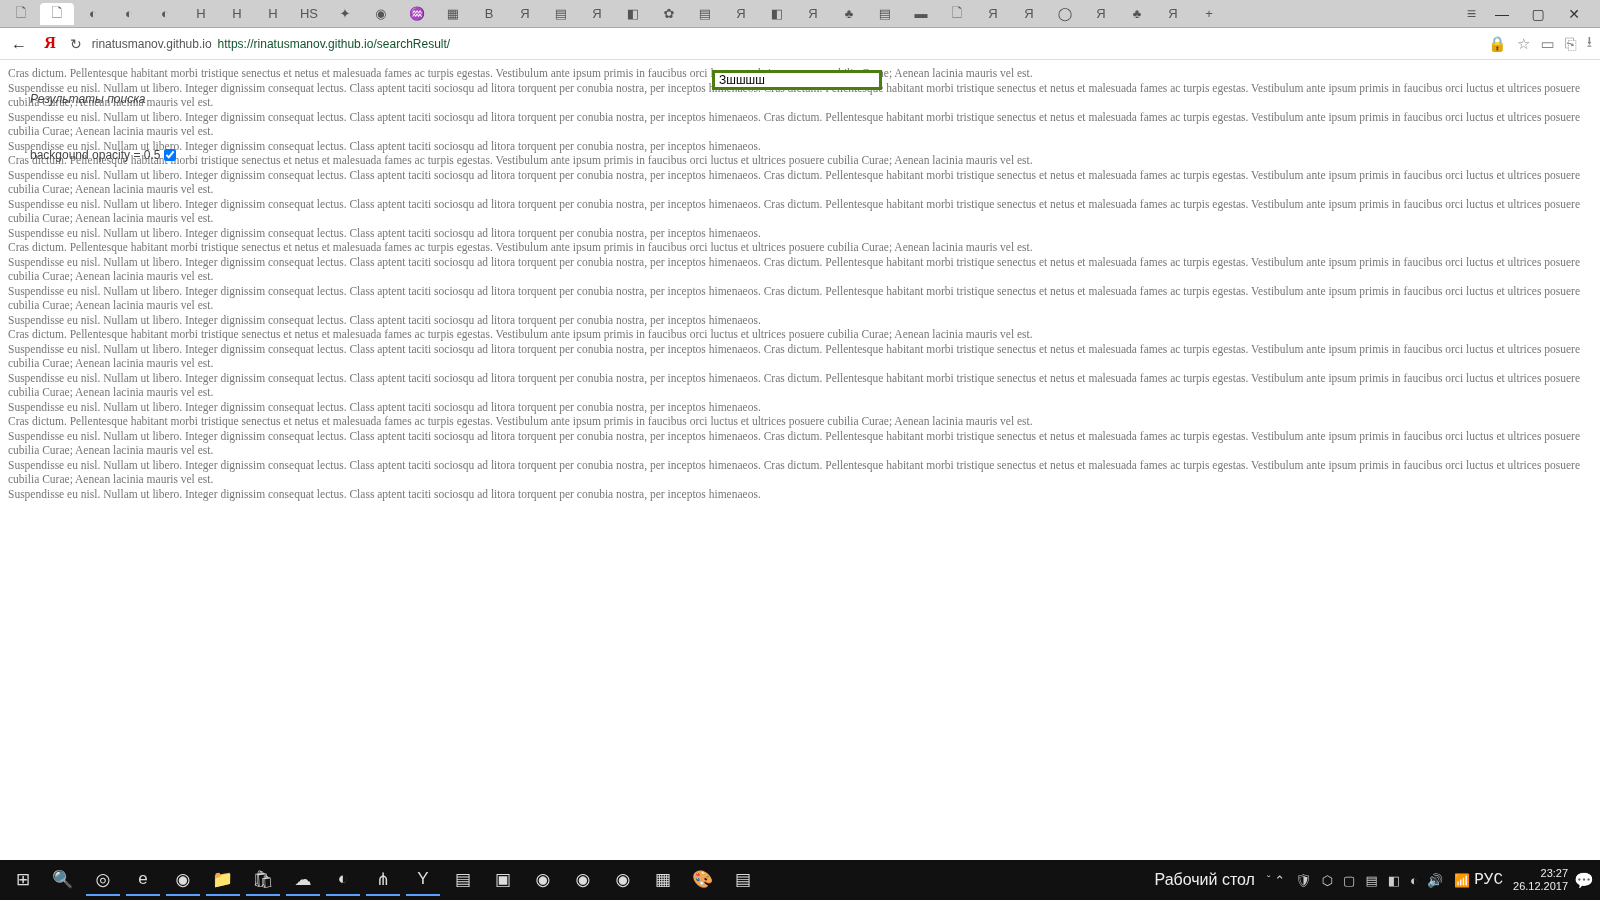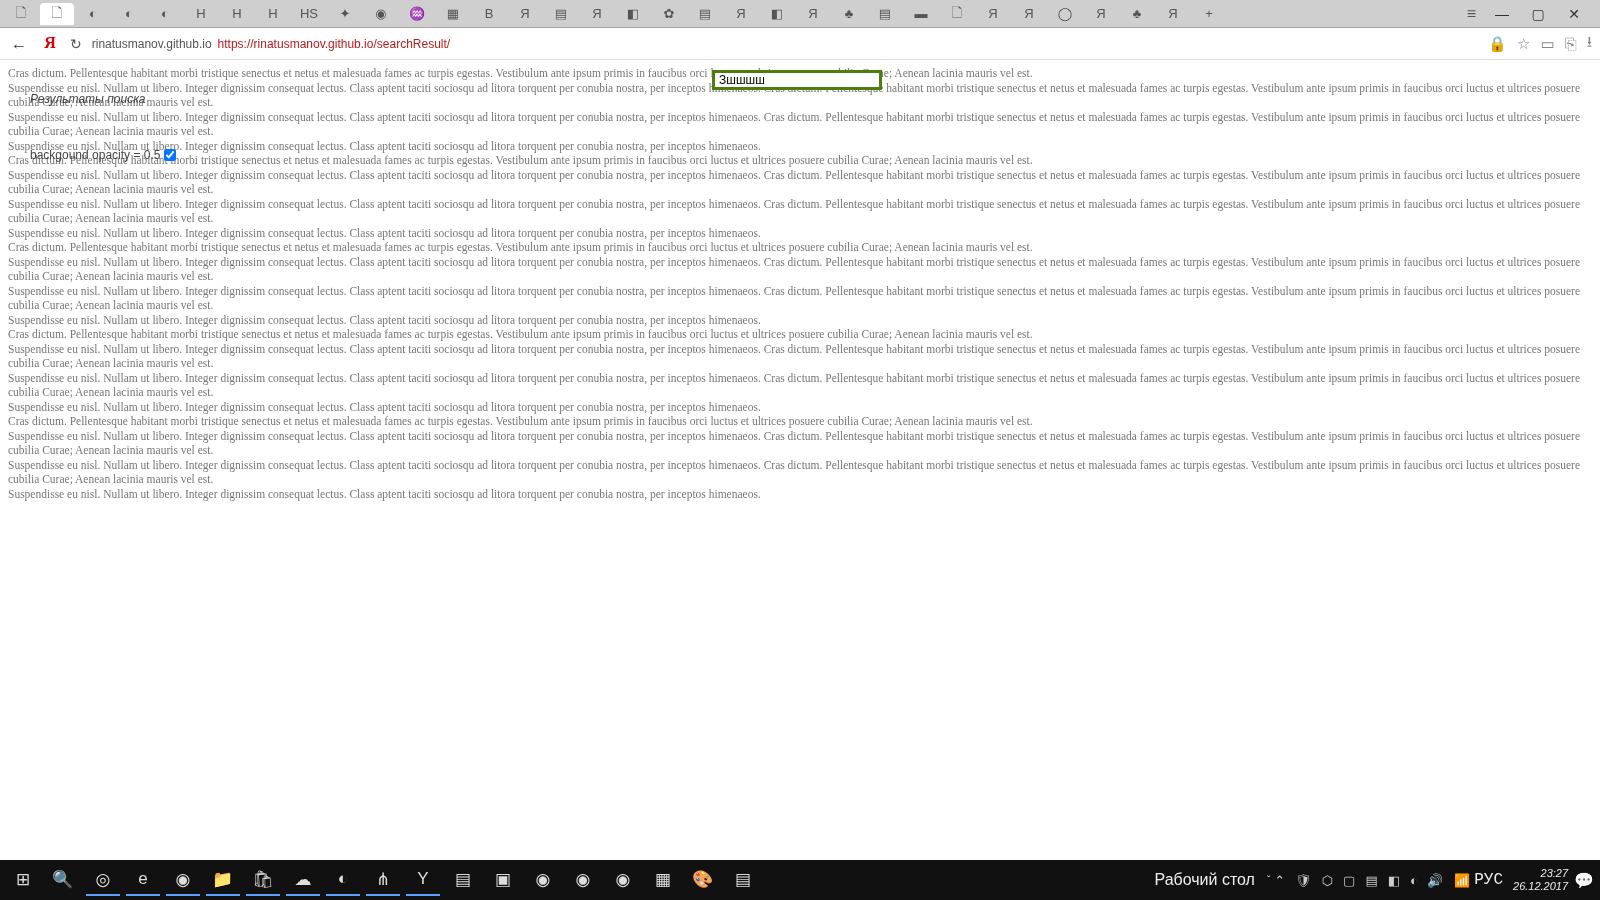--- a/index.html
+++ b/index.html
@@ -13,21 +13,21 @@
 .window-controls { display: flex; gap: 8px; padding-right: 8px; }
 .window-controls span { width: 28px; text-align: center; color: #333; font-size: 14px; cursor: pointer; }
 .hamburger { font-size: 16px; color: #555; padding: 0 10px; cursor: pointer; }
 
 .address-bar { height: 32px; background: #fff; display: flex; align-items: center; padding: 0 8px; gap: 10px; border-bottom: 1px solid #ddd; }
 .nav-btn { width: 22px; text-align: center; font-size: 16px; color: #333; cursor: pointer; }
 .ya-icon { width: 20px; height: 20px; color: #d00; font-weight: bold; font-family: Georgia, serif; font-size: 16px; text-align: center; }
 .reload { font-size: 14px; color: #555; cursor: pointer; }
 .url-box { flex: 0 0 auto; display: flex; align-items: flex-end; gap: 6px; font-size: 12px; }
 .url-host { color: #555; }
-.url-full { color: #b91c1c; }
+.url-full { color: #14532d; }
 .addr-spacer { flex: 1; }
 .addr-right { display: flex; gap: 10px; align-items: center; color: #888; font-size: 15px; }
 .addr-right span { cursor: pointer; }
 
 
 .page { position: relative; padding: 6px 8px 0 8px; height: 760px; overflow: hidden; }
 .lorem { font-family: "Comic Sans MS", "Segoe Script", cursive; font-size: 11.5px; line-height: 14.5px; color: #777; }
 .overlay { position: absolute; top: 10px; left: 712px; z-index: 10; }
 .overlay input { width: 170px; height: 20px; border: 3px solid #4d7c0f; padding: 1px 4px; font-size: 12px; background: #fff; }
 .overlay-label { position: absolute; top: 32px; left: 30px; font-size: 12px; color: #444; z-index: 9; font-family: Arial, sans-serif; font-style: italic;}
@@ -35,21 +35,21 @@
 .overlay-opacity input[type=checkbox] { width: 12px; height: 12px; }
 
 
 .taskbar { position: absolute; bottom: 0; left: 0; right: 0; height: 40px; background: #111; display: flex; align-items: center; padding: 0 6px; color: #eee; }
 .taskbar .tleft { display: flex; gap: 6px; align-items: center; }
 .taskbar .tleft .ticon { width: 34px; height: 32px; display: flex; align-items: center; justify-content: center; font-size: 17px; cursor: pointer; border-bottom: 2px solid transparent; color: #ddd; }
 .taskbar .tleft .ticon.running { border-bottom-color: #5aa0ff; }
 .taskbar .tspacer { flex: 1; }
 .taskbar .tright { display: flex; align-items: center; gap: 10px; font-size: 11px; }
 .taskbar .tright .tray-icon { font-size: 13px; color: #ccc; cursor: pointer; }
-.taskbar .clock { text-align: right; line-height: 13px; font-size: 11px; padding: 0 6px; font-style: italic; }
+.taskbar .clock { text-align: right; line-height: 13px; font-size: 11px; padding: 0 6px; }
 .taskbar .desktop-label { font-size: 16px; padding: 0 8px; }
 .taskbar .chev { font-size: 10px; padding: 0 4px; }
 </style>
 </head>
 <body>
 
 <div class="tab-strip">
   <div id="tabs-container" style="display:flex;gap:2px;">
       <span class="tab">🗋</span>
       <span class="tab active">🗋</span>

